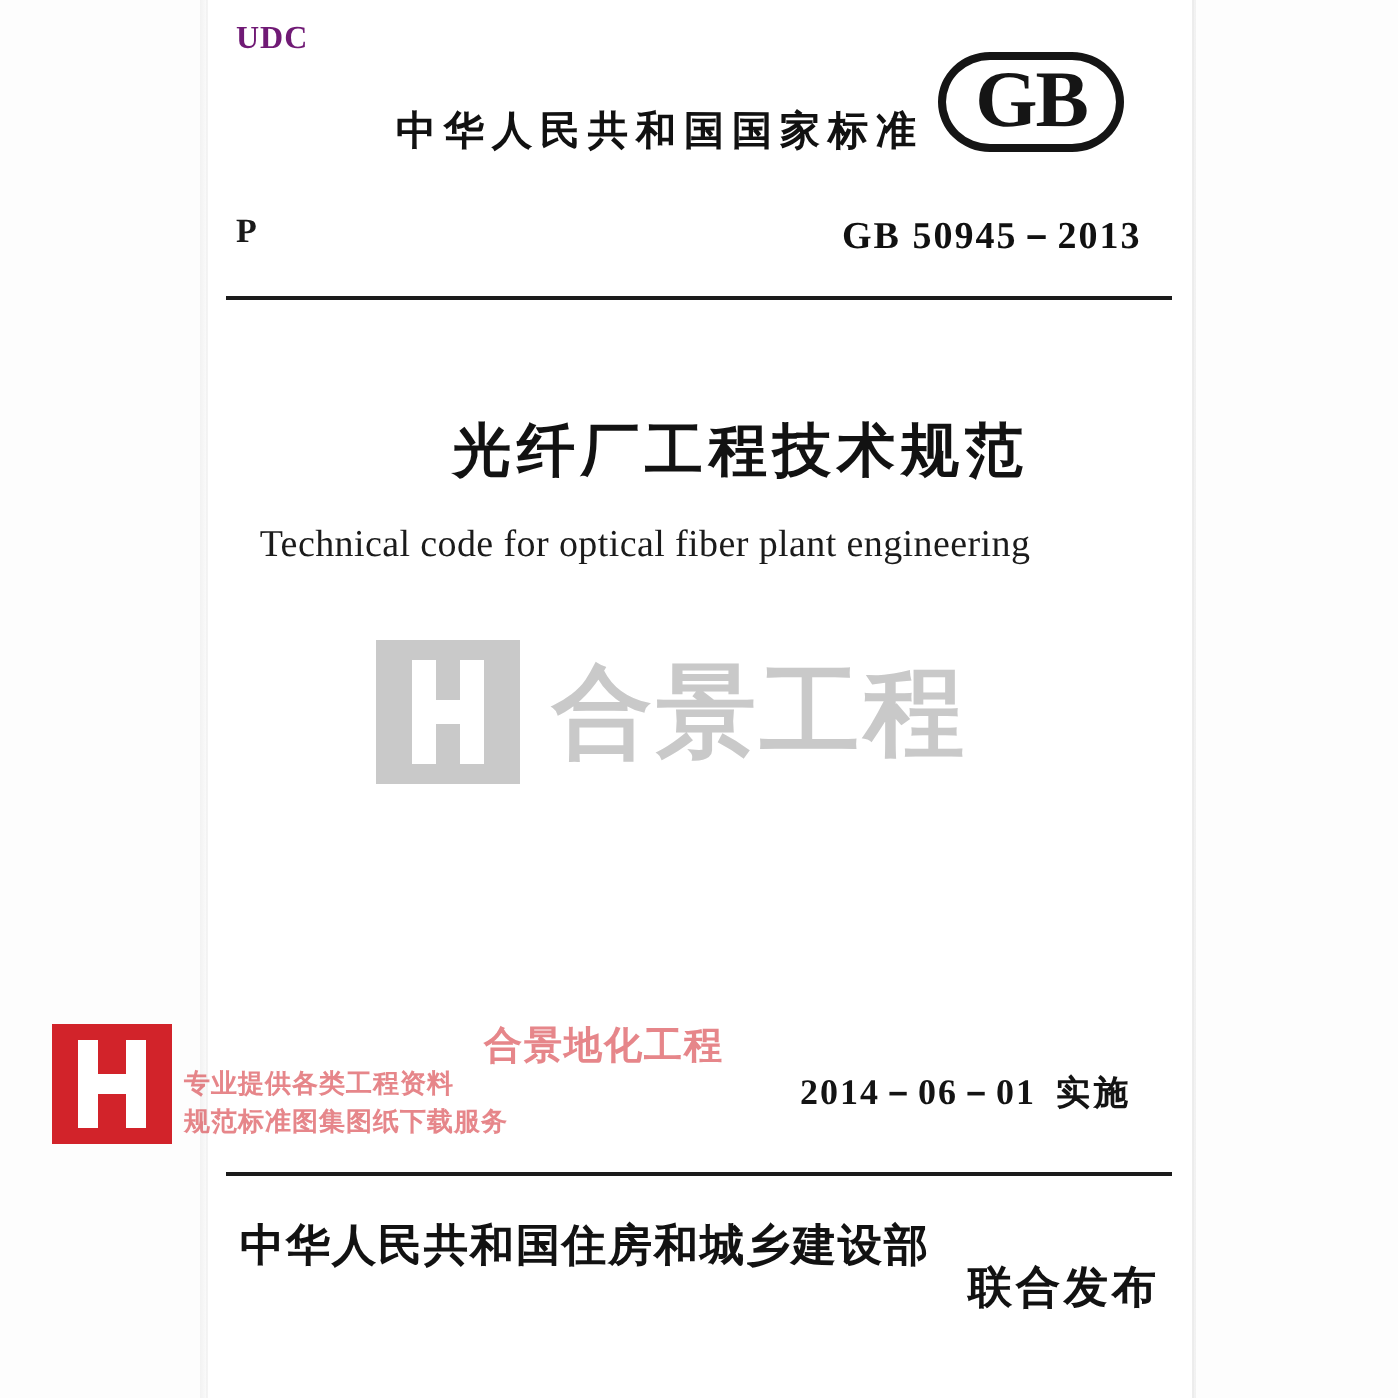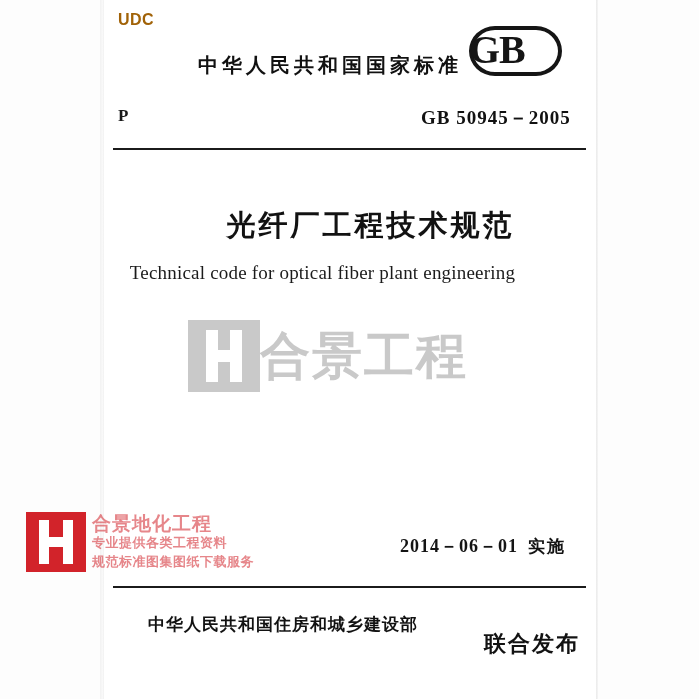--- a/index.html
+++ b/index.html
@@ -45,25 +45,25 @@
     width: 6px;
     height: 699px;
     background: linear-gradient(to left, #f1f1f1, #ffffff);
   }
 
   
   .udc {
     position: absolute;
     left: 118px;
     top: 11px;
-    font-family: Liberation Sans, sans-serif;
+    font-family: Liberation Serif, serif;
     font-size: 16px;
     font-weight: bold;
     letter-spacing: 0.5px;
-    color: #a16207;
+    color: #701a75;
   }
   .national-standard {
     position: absolute;
     left: 198px;
     top: 52px;
     font-family: Liberation Sans, sans-serif;
     font-size: 20px;
     font-weight: bold;
     letter-spacing: 4px;
     color: #111111;
@@ -86,21 +86,21 @@
     border-radius: 26px / 25px;
     box-sizing: border-box;
   }
   .gb-logo .gbtext {
     position: absolute;
     left: 0;
     top: 0;
     width: 93px;
     height: 50px;
     line-height: 48px;
-    text-align: left;
+    text-align: center;
     font-family: "Liberation Serif", serif;
     font-weight: bold;
     font-size: 40px;
     letter-spacing: -1px;
     color: #151515;
   }
   .p-mark {
     position: absolute;
     left: 118px;
     top: 106px;
@@ -157,20 +157,21 @@
 
   
   .watermark-center {
     position: absolute;
     left: 188px;
     top: 318px;
     width: 330px;
     height: 76px;
     display: flex;
     align-items: center;
+    gap: 16px;
     opacity: 1;
     pointer-events: none;
   }
   .wm-mark {
     position: relative;
     width: 72px;
     height: 72px;
     background: #c9c9c9;
     flex: 0 0 auto;
   }
@@ -249,21 +250,21 @@
     position: absolute;
     left: 92px;
     top: 514px;
     width: 270px;
     color: rgba(210, 35, 42, 0.55);
     font-family: "DejaVu Sans", sans-serif;
     font-weight: bold;
     line-height: 19px;
     pointer-events: none;
   }
-  .stamp-text .l1 { font-size: 19px; letter-spacing: 1px; }
+  .stamp-text .l1 { font-size: 19px; letter-spacing: 1px; text-align: right; }
   .stamp-text .l2 { font-size: 13px; letter-spacing: 0.5px; }
   .stamp-text .l3 { font-size: 13px; letter-spacing: 0.5px; }
 
   
   .date-issue {
     position: absolute;
     left: 117px;
     top: 534px;
     font-family: "Liberation Serif", serif;
     font-size: 18px;
@@ -296,30 +297,30 @@
     left: 113px;
     top: 586px;
     width: 473px;
     height: 2px;
     background: #1b1b1b;
   }
 
   
   .publishers {
     position: absolute;
-    left: 108px;
+    left: 120px;
     top: 610px;
     width: 350px;
     font-family: "DejaVu Sans", sans-serif;
-    font-size: 17px;
+    font-size: 22px;
     font-weight: bold;
     letter-spacing: 1px;
     line-height: 28px;
     color: #121212;
-    text-align: center;
+    text-align: left;
     white-space: nowrap;
   }
   .joint-issue {
     position: absolute;
     left: 484px;
     top: 629px;
     font-family: "DejaVu Sans", sans-serif;
     font-size: 22px;
     font-weight: bold;
     letter-spacing: 2px;
@@ -339,21 +340,21 @@
 
   <div class="national-standard">中华人民共和国国家标准</div>
 
   <div class="gb-logo">
     <div class="ring"></div>
     <div class="gbtext">GB</div>
   </div>
 
   <div class="p-mark">P</div>
 
-  <div class="std-number">GB 50945－2005</div>
+  <div class="std-number">GB 50945－2013</div>
 
   <div class="rule-top"></div>
 
   <div class="title-cn">光纤厂工程技术规范</div>
   <div class="title-en">Technical code for optical fiber plant engineering</div>
 
   <div class="watermark-center">
     <div class="wm-mark">
       <div class="wm-bar"></div>
     </div>

